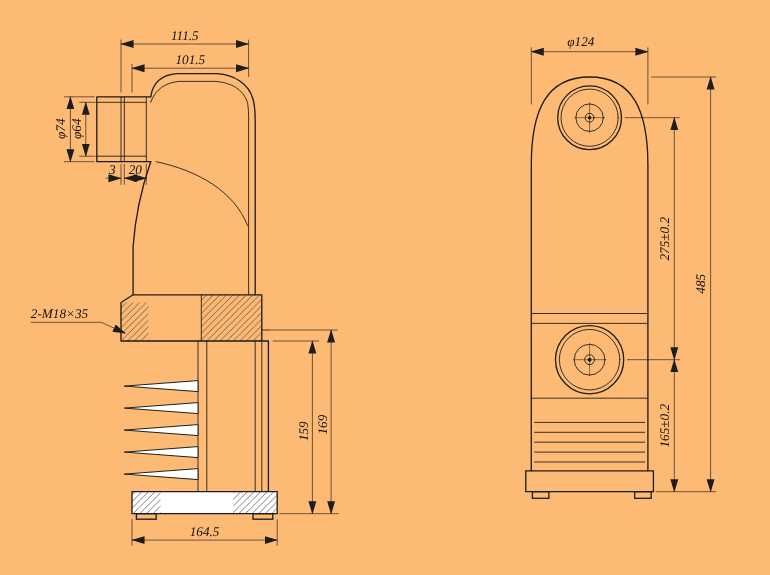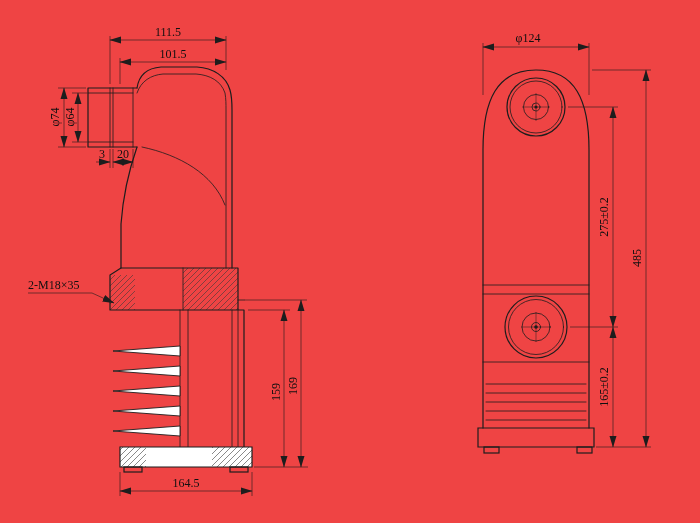--- a/index.html
+++ b/index.html
@@ -1,16 +1,16 @@
 <!DOCTYPE html>
 <html><head>
 <meta charset="utf-8">
 <style>
   html,body{margin:0;padding:0;background:#ffffff;}
-  .page{position:relative;width:700px;height:523px;background:#ef4444;overflow:hidden;}
+  .page{position:relative;width:700px;height:523px;background:#fdba74;overflow:hidden;font-style:italic;}
   svg{display:block;}
   .o{stroke:#1d1d1d;stroke-width:1.2;fill:none;stroke-linecap:round;}
   .i{stroke:#1d1d1d;stroke-width:0.8;fill:none;stroke-linecap:round;}
   .c{stroke:#1d1d1d;stroke-width:0.5;fill:none;}
   .dim{stroke:#1d1d1d;stroke-width:0.6;fill:none;}
   .shed{fill:#ffffff;stroke:#1d1d1d;stroke-width:0.9;}
   .dimtext{font-family:"Liberation Serif","DejaVu Serif",serif;font-size:12px;fill:#101010;}
 </style>
 </head>
 <body>

